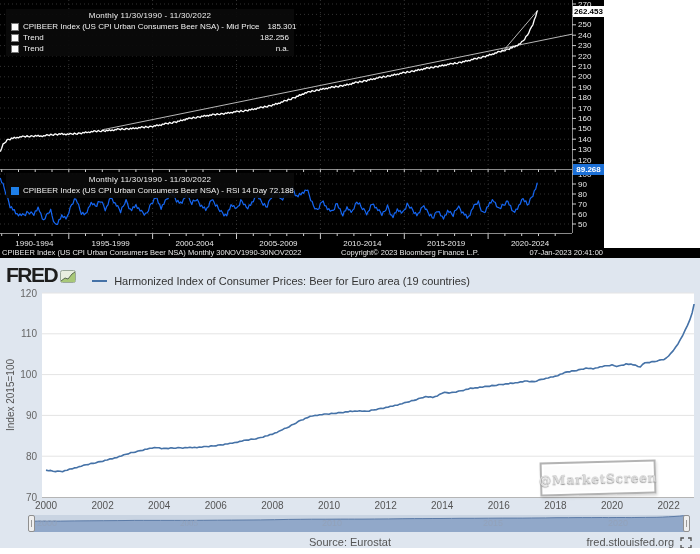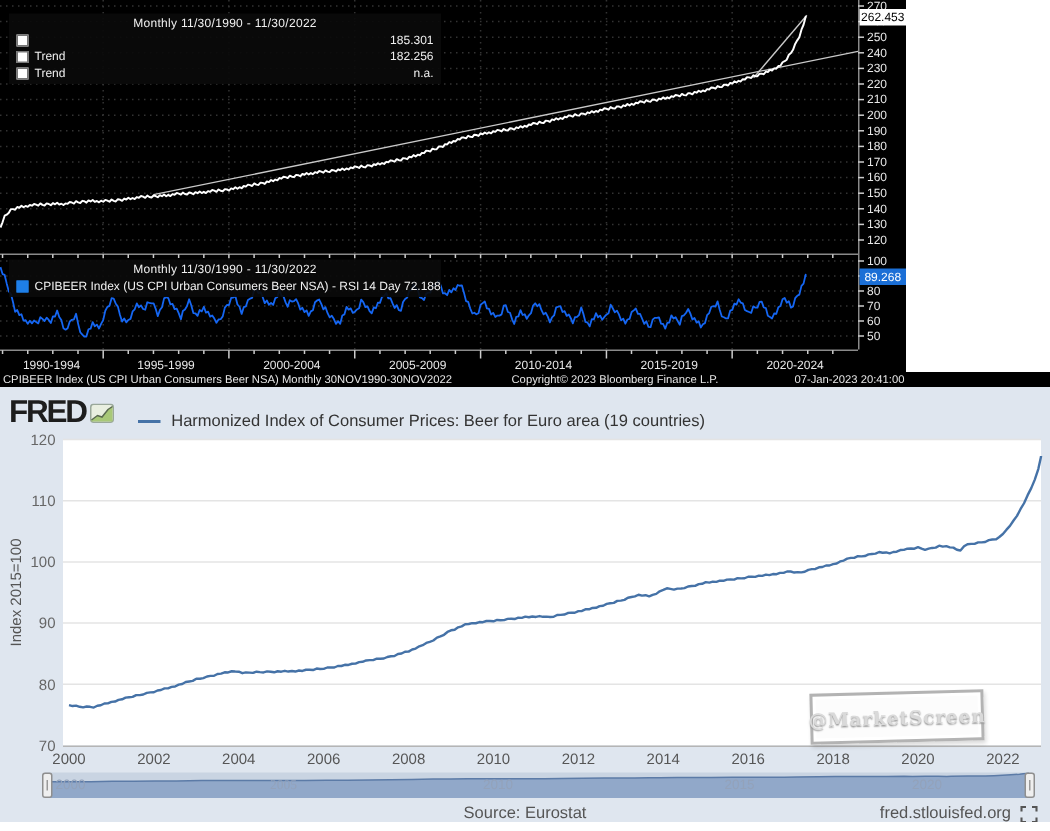--- a/index.html
+++ b/index.html
@@ -10,23 +10,23 @@
   .bbg-black{position:absolute;left:0;top:0;width:604px;height:248px;background:#000}
   #bbg-svg{position:absolute;left:0;top:0;display:block}
   .legend{position:absolute;background:rgba(10,10,10,.92);color:#f0f0f0;font-size:8px;
           line-height:11px;padding:1px 5px 2px 5px;width:278px;z-index:3}
   .legend .t{text-align:center;letter-spacing:.2px}
   .lrow{display:flex;align-items:center;white-space:nowrap}
   .sw{width:6px;height:6px;background:#fff;border:1px solid #777;margin-right:4px;flex:0 0 auto}
   .sw.blue{background:#1e7fe8;border-color:#1e7fe8}
   .lval{margin-left:auto;padding-left:8px}
   .pxlabel,.rsilabel{position:absolute;left:573px;width:31px;height:11px;font-size:8px;
-        line-height:11px;text-align:center;z-index:4;font-weight:normal}
+        line-height:11px;text-align:center;z-index:4;font-weight:bold}
   .pxlabel{top:6px;background:#fff;color:#000}
-  .rsilabel{top:179px;background:#1b6fd6;color:#fff}
+  .rsilabel{top:164px;background:#1b6fd6;color:#fff}
   .bbg-footer{position:absolute;left:0;top:248px;width:700px;height:10px;background:#000;
         color:#e6e6e6;font-size:7.5px;line-height:10px;white-space:nowrap;z-index:2}
   .bbg-footer .f-left{position:absolute;left:2px}
   .bbg-footer .f-left2{position:absolute;left:188px}
   .bbg-footer .f-mid{position:absolute;left:341px}
   .bbg-footer .f-right{position:absolute;right:97px}
   
   .fred{position:absolute;left:0;top:258px;width:700px;height:296px;background:#dfe6ef}
   .fred-head{position:absolute;left:6px;top:5px;height:24px;display:flex;align-items:flex-end}
   .fred-logo{font-weight:bold;font-size:21px;color:#1d1d1d;letter-spacing:-1.5px}
@@ -219,20 +219,21 @@
       <polyline stroke="#c9c9c9" stroke-width="0.9" points="102.3,129.8 572.0,34.2" fill="none"></polyline>
       <polyline stroke="#c9c9c9" stroke-width="0.9" points="502.4,51.8 537.9,10.2" fill="none"></polyline>
       <polyline stroke="#ffffff" stroke-width="1.3" stroke-linejoin="round" points="0.3,151.7 1.7,148.2 3.1,143.8 4.5,143.1 5.9,141.9 7.3,139.4 8.7,139.4 10.1,139.8 11.5,138.0 12.9,138.5 14.3,137.2 15.7,138.2 17.1,137.3 18.5,137.9 19.9,136.7 21.3,137.1 22.7,136.0 24.1,136.4 25.5,137.1 26.9,135.6 28.3,136.6 29.7,137.0 31.1,135.6 32.5,136.0 33.9,136.8 35.3,135.4 36.7,136.2 38.1,135.2 39.5,136.4 40.9,135.8 42.3,136.7 43.7,135.6 45.1,135.9 46.5,134.7 47.9,135.0 49.3,135.7 50.7,134.1 52.1,134.9 53.5,135.3 54.9,133.9 56.2,134.2 57.6,135.1 59.0,133.6 60.4,134.3 61.8,133.3 63.2,134.6 64.6,134.0 66.0,134.9 67.4,133.8 68.8,134.5 70.2,133.3 71.6,133.8 73.0,134.5 74.4,133.0 75.8,133.9 77.2,134.3 78.6,132.8 80.0,133.1 81.4,133.9 82.8,132.4 84.2,133.0 85.6,131.8 87.0,132.8 88.4,132.0 89.8,132.7 91.2,131.4 92.6,131.9 94.0,130.7 95.4,131.1 96.8,131.9 98.2,130.4 99.6,131.3 101.0,131.7 102.4,130.3 103.8,130.7 105.2,131.5 106.6,130.1 108.0,130.8 109.4,129.7 110.8,130.8 112.2,129.9 113.6,130.7 115.0,129.4 116.4,129.8 117.8,128.6 119.2,129.1 120.6,129.8 121.9,128.4 123.3,129.3 124.7,129.7 126.1,128.3 127.5,128.7 128.9,129.5 130.3,128.1 131.7,128.8 133.1,127.7 134.5,128.7 135.9,127.9 137.3,128.7 138.7,127.4 140.1,127.9 141.5,126.7 142.9,127.1 144.3,127.9 145.7,126.3 147.1,127.2 148.5,127.5 149.9,126.1 151.3,126.3 152.7,127.1 154.1,125.6 155.5,126.1 156.9,124.8 158.3,125.8 159.7,124.8 161.1,125.5 162.5,124.0 163.9,124.4 165.3,123.1 166.7,123.4 168.1,124.0 169.5,122.3 170.9,123.1 172.3,123.3 173.7,121.8 175.1,121.9 176.5,122.6 177.9,121.0 179.3,121.4 180.7,120.0 182.1,120.8 183.5,119.7 184.9,120.2 186.2,118.7 187.6,119.1 189.0,117.8 190.4,118.1 191.8,118.7 193.2,117.1 194.6,117.8 196.0,118.1 197.4,116.6 198.8,116.8 200.2,117.5 201.6,116.0 203.0,116.5 204.4,115.3 205.8,116.3 207.2,115.4 208.6,116.1 210.0,114.8 211.4,115.3 212.8,114.0 214.2,114.4 215.6,115.1 217.0,113.6 218.4,114.4 219.8,114.7 221.2,113.3 222.6,113.6 224.0,114.3 225.4,112.9 226.8,113.5 228.2,112.3 229.6,113.3 231.0,112.3 232.4,113.0 233.8,111.7 235.2,112.1 236.6,110.9 238.0,111.3 239.4,112.0 240.8,110.4 242.2,111.3 243.6,111.6 245.0,110.1 246.4,110.3 247.8,111.0 249.2,109.5 250.6,110.0 251.9,108.8 253.3,109.7 254.7,108.7 256.1,109.3 257.5,107.9 258.9,108.2 260.3,106.9 261.7,107.2 263.1,107.8 264.5,106.1 265.9,106.8 267.3,107.0 268.7,105.4 270.1,105.6 271.5,106.1 272.9,104.5 274.3,104.9 275.7,103.4 277.1,104.3 278.5,103.1 279.9,103.5 281.3,101.9 282.7,102.1 284.1,100.5 285.5,100.6 286.9,101.0 288.3,99.1 289.7,99.6 291.1,99.5 292.5,97.7 293.9,97.6 295.3,98.0 296.7,96.1 298.1,96.3 299.5,94.7 300.9,95.3 302.3,94.0 303.7,94.3 305.1,92.7 306.5,93.0 307.9,91.6 309.3,91.7 310.7,92.2 312.1,90.5 313.5,91.2 314.9,91.4 316.2,89.8 317.6,90.0 319.0,90.6 320.4,89.0 321.8,89.5 323.2,88.3 324.6,89.2 326.0,88.2 327.4,88.9 328.8,87.5 330.2,87.9 331.6,86.6 333.0,86.9 334.4,87.6 335.8,86.0 337.2,86.8 338.6,87.0 340.0,85.5 341.4,85.7 342.8,86.4 344.2,84.9 345.6,85.4 347.0,84.1 348.4,85.0 349.8,83.9 351.2,84.5 352.6,83.0 354.0,83.3 355.4,82.0 356.8,82.2 358.2,82.8 359.6,81.1 361.0,81.9 362.4,82.0 363.8,80.5 365.2,80.6 366.6,81.3 368.0,79.6 369.4,80.1 370.8,78.8 372.2,79.7 373.6,78.7 375.0,79.3 376.4,77.9 377.8,78.2 379.2,76.9 380.6,77.2 381.9,77.8 383.3,76.1 384.7,76.9 386.1,77.1 387.5,75.6 388.9,75.8 390.3,76.4 391.7,74.9 393.1,75.4 394.5,74.1 395.9,75.0 397.3,74.0 398.7,74.6 400.1,73.1 401.5,73.5 402.9,72.2 404.3,72.5 405.7,73.1 407.1,71.4 408.5,72.2 409.9,72.4 411.3,70.9 412.7,71.0 414.1,71.7 415.5,70.2 416.9,70.7 418.3,69.3 419.7,70.3 421.1,69.2 422.5,69.9 423.9,68.5 425.3,68.8 426.7,67.5 428.1,67.8 429.5,68.5 430.9,66.8 432.3,67.6 433.7,67.8 435.1,66.3 436.5,66.5 437.9,67.2 439.3,65.7 440.7,66.2 442.1,64.9 443.5,65.9 444.9,64.9 446.2,65.6 447.6,64.2 449.0,64.6 450.4,63.3 451.8,63.6 453.2,64.2 454.6,62.6 456.0,63.4 457.4,63.6 458.8,62.1 460.2,62.2 461.6,62.9 463.0,61.3 464.4,61.8 465.8,60.5 467.2,61.3 468.6,60.3 470.0,60.9 471.4,59.4 472.8,59.7 474.2,58.3 475.6,58.5 477.0,59.1 478.4,57.4 479.8,58.0 481.2,58.1 482.6,56.5 484.0,56.5 485.4,57.0 486.8,55.3 488.2,55.7 489.6,54.2 491.0,55.0 492.4,53.9 493.8,54.3 495.2,52.8 496.6,53.0 498.0,51.5 499.4,51.6 500.8,52.0 502.2,50.2 503.6,50.8 505.0,50.8 506.4,49.1 507.8,49.1 509.2,49.5 510.6,47.7 511.9,48.0 513.3,46.5 514.7,47.0 516.1,45.6 517.5,45.8 518.9,44.0 520.3,43.8 521.7,41.5 523.1,40.8 524.5,39.8 525.9,36.5 527.3,35.3 528.7,33.2 530.1,29.3 531.5,26.9 532.9,24.8 534.3,19.8 535.7,16.5 537.1,11.1 537.1,11.8" fill="none"></polyline>
       <polyline stroke="#1566f2" stroke-width="1.2" stroke-linejoin="round" points="0.3,178.0 1.7,182.7 3.1,183.3 4.5,189.1 5.9,194.3 7.3,196.0 8.7,201.5 10.1,207.9 11.5,206.7 12.9,210.1 14.3,209.5 15.7,213.8 17.1,213.5 18.5,215.9 19.9,213.8 21.3,215.6 22.7,213.7 24.1,214.7 25.5,215.6 26.9,211.4 28.3,212.6 29.7,214.0 31.1,211.8 32.5,213.3 33.9,215.4 35.3,210.9 36.7,211.0 38.1,207.0 39.5,211.3 40.9,213.3 42.3,218.9 43.7,219.8 45.1,218.8 46.5,214.3 47.9,213.2 49.3,212.9 50.7,209.2 52.1,215.9 53.5,221.5 54.9,223.1 56.2,224.4 57.6,224.4 59.0,219.5 60.4,219.1 61.8,214.7 63.2,217.5 64.6,216.4 66.0,219.0 67.4,215.9 68.8,213.4 70.2,207.2 71.6,204.6 73.0,203.9 74.4,198.8 75.8,199.1 77.2,202.5 78.6,204.4 80.0,210.0 81.4,214.4 82.8,212.3 84.2,214.9 85.6,213.3 87.0,212.6 88.4,207.6 89.8,206.2 91.2,202.3 92.6,204.8 94.0,203.6 95.4,206.0 96.8,206.5 98.2,201.5 99.6,201.9 101.0,202.2 102.4,202.2 103.8,205.9 105.2,210.8 106.6,206.7 108.0,204.8 109.4,198.9 110.8,198.1 112.2,198.7 113.6,202.9 115.0,202.6 116.4,206.1 117.8,205.7 119.2,208.9 120.6,212.8 121.9,207.3 123.3,206.3 124.7,204.0 126.1,199.5 127.5,203.5 128.9,208.7 130.3,208.9 131.7,210.6 133.1,206.7 134.5,207.6 135.9,204.5 137.3,208.4 138.7,207.8 140.1,211.1 141.5,210.3 142.9,212.4 144.3,215.2 145.7,213.0 147.1,212.8 148.5,210.9 149.9,205.1 151.3,203.3 152.7,203.4 154.1,198.6 155.5,198.4 156.9,197.3 158.3,203.0 159.7,204.5 161.1,209.3 162.5,204.8 163.9,204.3 165.3,200.0 166.7,199.1 168.1,198.6 169.5,193.0 170.9,192.8 172.3,195.4 173.7,194.8 175.1,198.0 176.5,202.1 177.9,200.3 179.3,203.2 180.7,202.0 182.1,203.3 183.5,198.9 184.9,198.0 186.2,193.0 187.6,197.1 189.0,197.6 190.4,201.6 191.8,204.5 193.2,200.1 194.6,201.0 196.0,200.7 197.4,199.4 198.8,202.3 200.2,206.4 201.6,205.2 203.0,208.1 204.4,206.9 205.8,210.6 207.2,207.6 208.6,206.8 210.0,201.5 211.4,200.3 212.8,199.7 214.2,202.6 215.6,206.2 217.0,204.8 218.4,208.8 219.8,211.6 221.2,210.5 222.6,212.7 224.0,215.9 225.4,214.1 226.8,215.9 228.2,210.3 229.6,209.6 231.0,204.6 232.4,206.4 233.8,205.6 235.2,208.6 236.6,207.8 238.0,206.3 239.4,205.5 240.8,199.7 242.2,201.4 243.6,204.7 245.0,204.2 246.4,207.4 247.8,208.9 249.2,204.9 250.6,205.5 251.9,201.8 253.3,201.9 254.7,197.8 256.1,197.3 257.5,195.3 258.9,198.9 260.3,198.8 261.7,202.2 263.1,205.3 264.5,203.4 265.9,206.8 267.3,207.2 268.7,201.3 270.1,199.3 271.5,198.3 272.9,193.6 274.3,193.6 275.7,189.7 277.1,191.8 278.5,193.2 279.9,198.2 281.3,198.7 282.7,200.0 284.1,195.7 285.5,195.1 286.9,195.1 288.3,190.1 289.7,190.4 291.1,189.6 292.5,187.0 293.9,190.7 295.3,195.6 296.7,195.5 298.1,196.8 299.5,193.3 300.9,194.9 302.3,192.2 303.7,193.3 305.1,190.0 306.5,190.5 307.9,190.2 309.3,195.1 310.7,200.7 312.1,201.2 313.5,205.7 314.9,209.0 316.2,208.5 317.6,209.5 319.0,208.8 320.4,203.2 321.8,202.1 323.2,201.0 324.6,205.6 326.0,205.9 327.4,209.7 328.8,208.6 330.2,211.3 331.6,210.4 333.0,210.4 334.4,209.6 335.8,203.8 337.2,203.5 338.6,208.0 340.0,208.5 341.4,212.9 342.8,216.0 344.2,211.2 345.6,210.9 347.0,206.7 348.4,210.0 349.8,209.5 351.2,212.5 352.6,210.2 354.0,208.8 355.4,203.7 356.8,202.2 358.2,204.2 359.6,202.8 361.0,206.8 362.4,209.6 363.8,208.5 365.2,211.1 366.6,214.9 368.0,211.6 369.4,210.3 370.8,204.9 372.2,204.5 373.6,204.1 375.0,208.0 376.4,207.4 377.8,210.6 379.2,209.7 380.6,212.3 381.9,215.6 383.3,211.5 384.7,211.3 386.1,209.9 387.5,204.9 388.9,209.2 390.3,214.6 391.7,215.1 393.1,217.6 394.5,212.8 395.9,212.9 397.3,208.8 398.7,211.5 400.1,210.4 401.5,213.2 402.9,211.3 404.3,209.8 405.7,208.9 407.1,203.1 408.5,205.5 409.9,208.2 411.3,207.1 412.7,209.8 414.1,213.6 415.5,212.4 416.9,215.8 418.3,213.0 419.7,212.6 421.1,208.0 422.5,206.9 423.9,205.7 425.3,209.3 426.7,209.2 428.1,212.5 429.5,215.9 430.9,214.2 432.3,217.9 433.7,218.1 435.1,213.1 436.5,211.9 437.9,211.9 439.3,211.6 440.7,215.8 442.1,216.0 443.5,219.1 444.9,215.2 446.2,215.0 447.6,210.2 449.0,212.4 450.4,211.5 451.8,214.1 453.2,216.5 454.6,210.7 456.0,210.2 457.4,208.5 458.8,206.0 460.2,208.9 461.6,213.0 463.0,212.0 464.4,215.1 465.8,214.2 467.2,218.3 468.6,216.2 470.0,215.4 471.4,210.1 472.8,208.7 474.2,204.5 475.6,204.1 477.0,204.4 478.4,200.9 479.8,206.5 481.2,211.0 482.6,211.5 484.0,212.3 485.4,212.2 486.8,207.1 488.2,206.6 489.6,202.4 491.0,203.1 492.4,199.5 493.8,201.7 495.2,202.2 496.6,206.7 498.0,207.4 499.4,208.0 500.8,208.6 502.2,204.2 503.6,205.1 505.0,205.1 506.4,201.2 507.8,201.1 509.2,205.0 510.6,205.4 511.9,210.5 513.3,211.3 514.7,212.3 516.1,209.0 517.5,209.3 518.9,204.9 520.3,204.0 521.7,199.5 523.1,198.6 524.5,201.8 525.9,200.8 527.3,205.1 528.7,204.3 530.1,198.8 531.5,197.2 532.9,196.4 534.3,190.6 535.7,189.1 537.1,183.1 537.1,184.7" fill="none"></polyline>
     </svg>
 
   <div class="legend" style="left:6px;top:9px">
     <div class="t">Monthly 11/30/1990 - 11/30/2022</div>
     <div class="lrow">
       <span class="sw"></span>
+      <span>CPIBEER Index (US CPI Urban Consumers Beer NSA) - Mid Price</span>
       <span class="lval">185.301</span>
     </div>
     <div class="lrow">
       <span class="sw"></span>
       <span>Trend</span>
       <span class="lval">182.256</span>
     </div>
     <div class="lrow">
       <span class="sw"></span>
       <span>Trend</span>

